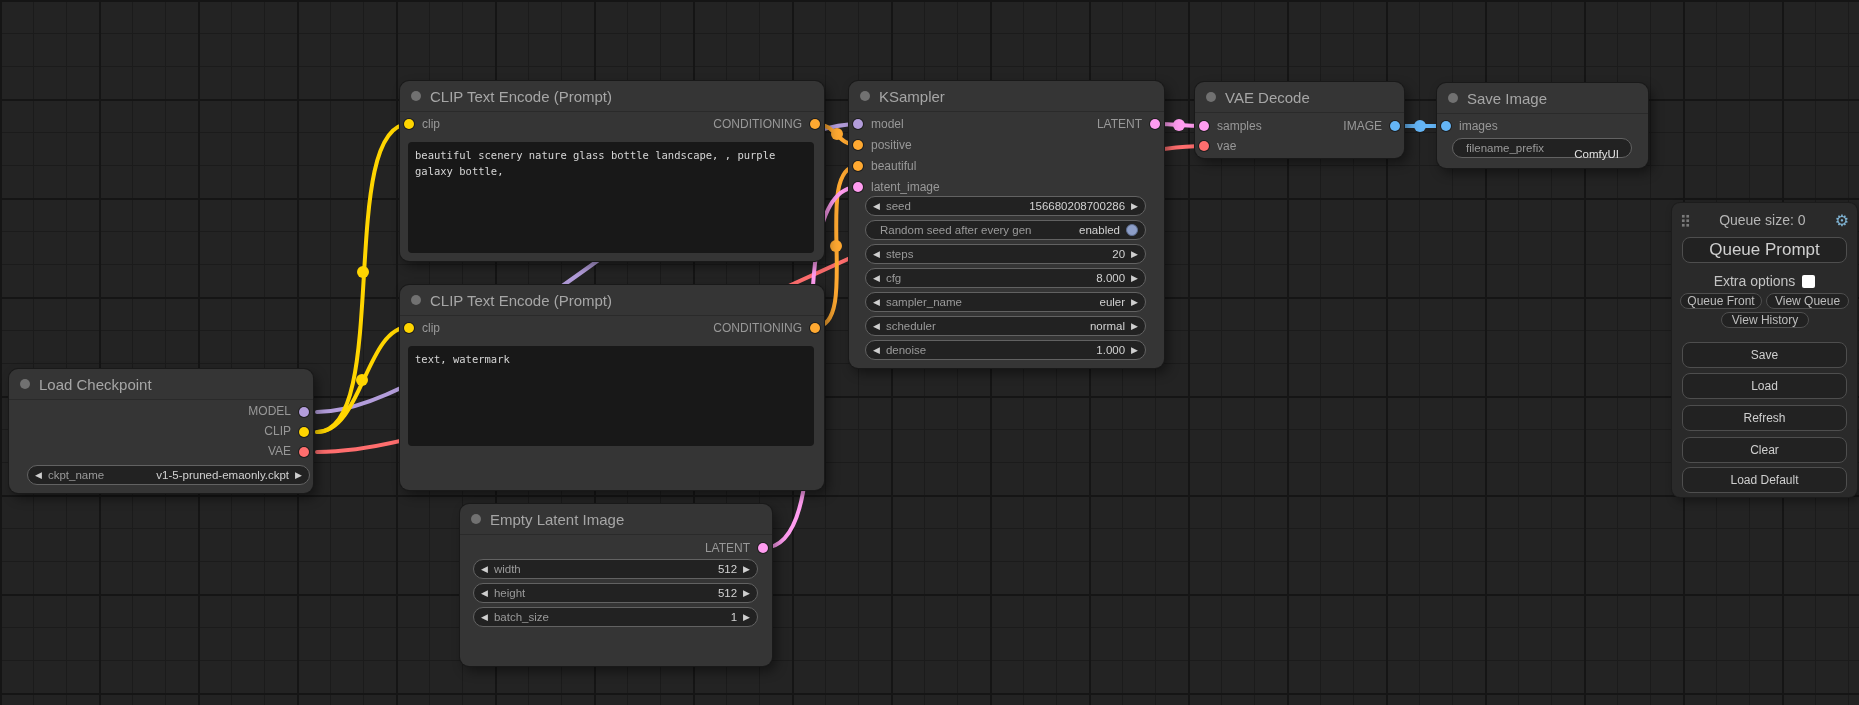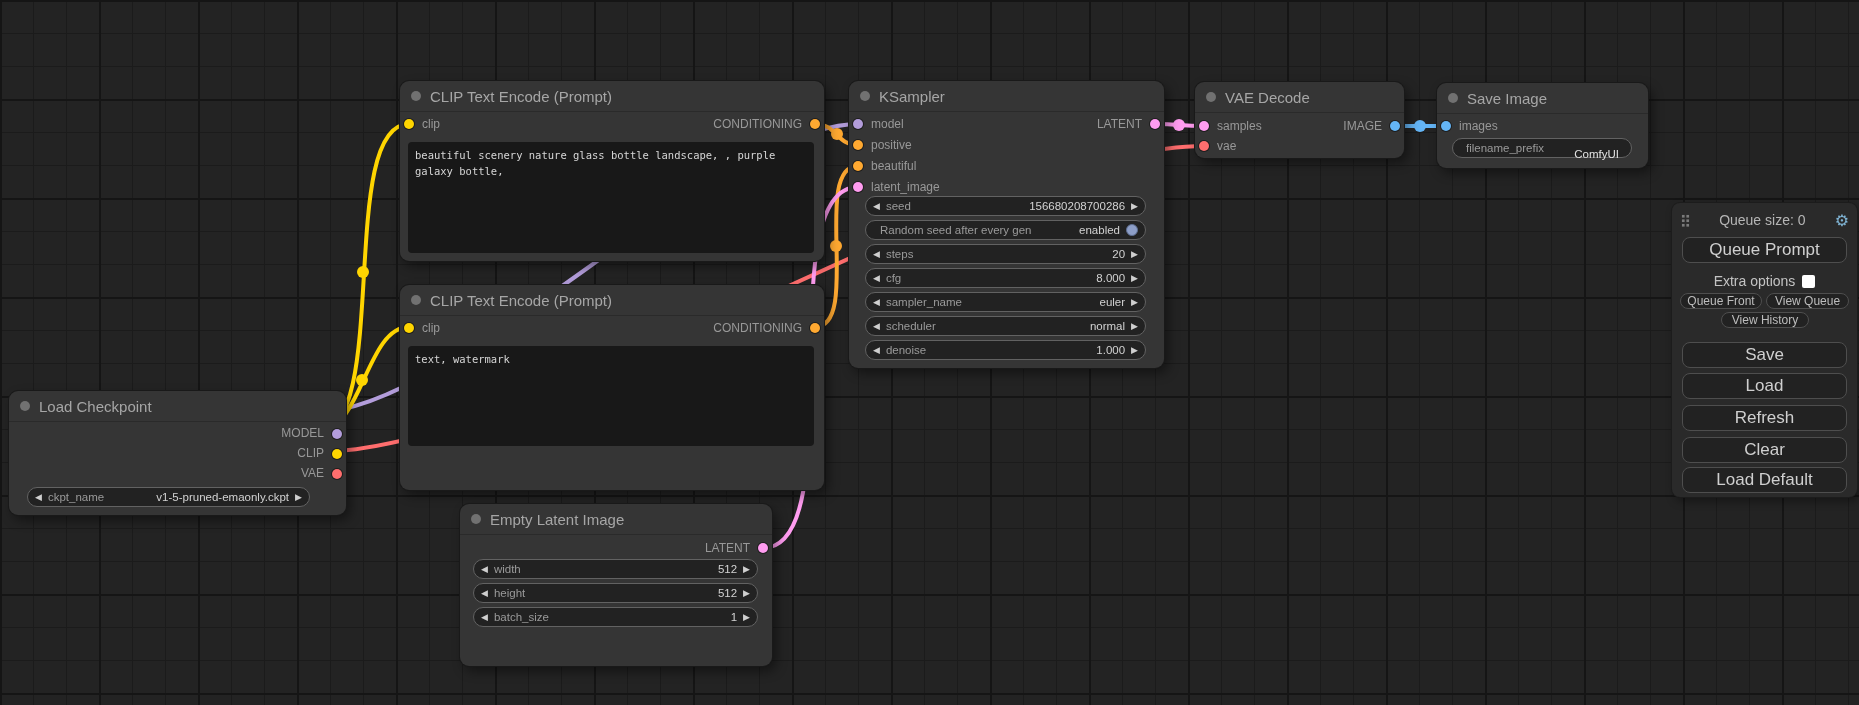--- a/index.html
+++ b/index.html
@@ -33,21 +33,21 @@
   
   #queue-panel{position:absolute;z-index:3;background:#2a2a2a;border-radius:8px;
     box-shadow:0 0 0 1px #1c1c1c, 3px 4px 10px rgba(0,0,0,.4);}
   .qp-header{position:absolute;left:0;top:7px;right:0;height:20px;display:flex;align-items:center;}
   .drag-handle{width:9px;height:13px;margin-left:9px;
     background:radial-gradient(#7a7a7a 1.4px, transparent 1.6px) 0 0 / 4.5px 4.5px;}
   .qp-size{flex:1;text-align:center;color:#b5b5b5;font-size:14px;}
   .gear{color:#7fb3d3;font-size:16px;margin-right:8px;cursor:pointer;}
   .btn{position:absolute;background:#222;border:1px solid #4e4e4e;border-radius:8px;
     color:#cfcfcf;display:flex;align-items:center;justify-content:center;box-sizing:border-box;cursor:pointer;}
-  .btn.big{left:10px;width:165px;height:26px;font-size:17px;}
+  .btn.big{left:10px;width:165px;height:26px;font-size:12px;}
   .btn.small{height:16px;font-size:12px;border-radius:10px;color:#bdbdbd;}
   .extra-row{position:absolute;left:0;right:0;top:70px;height:16px;display:flex;align-items:center;
     justify-content:center;gap:7px;color:#c3c3c3;font-size:14px;}
   .checkbox{width:13px;height:13px;background:#fff;border-radius:2px;}
 </style>
 </head>
 <body>
 
 <div id="canvas">
 
@@ -86,21 +86,21 @@
       <span class="collapse-dot"></span>
       <span>CLIP Text Encode (Prompt)</span>
     </div>
     <span class="dot" style="left:4px;top:38px;background:#ffd500;"></span>
     <span class="slot-label" style="left:22px;top:36px;">clip</span>
     <span class="dot" style="right:4px;top:38px;background:#ffa931;"></span>
     <span class="slot-label out" style="right:22px;top:36px;">CONDITIONING</span>
     <div class="prompt-box" style="left:8px;top:61px;width:406px;height:100px;">text, watermark</div>
   </div>
 
-  <div class="node" style="left:9px;top:391px;width:337px;height:124px;">
+  <div class="node" style="left:9px;top:369px;width:304px;height:124px;">
     <div class="node-title">
       <span class="collapse-dot"></span>
       <span>Load Checkpoint</span>
     </div>
     <span class="slot-label out" style="right:22px;top:35px;">MODEL</span>
     <span class="dot" style="right:4px;top:38px;background:#b39ddb;"></span>
     <span class="slot-label out" style="right:22px;top:55px;">CLIP</span>
     <span class="dot" style="right:4px;top:58px;background:#ffd500;"></span>
     <span class="slot-label out" style="right:22px;top:75px;">VAE</span>
     <span class="dot" style="right:4px;top:78px;background:#ff6e6e;"></span>

